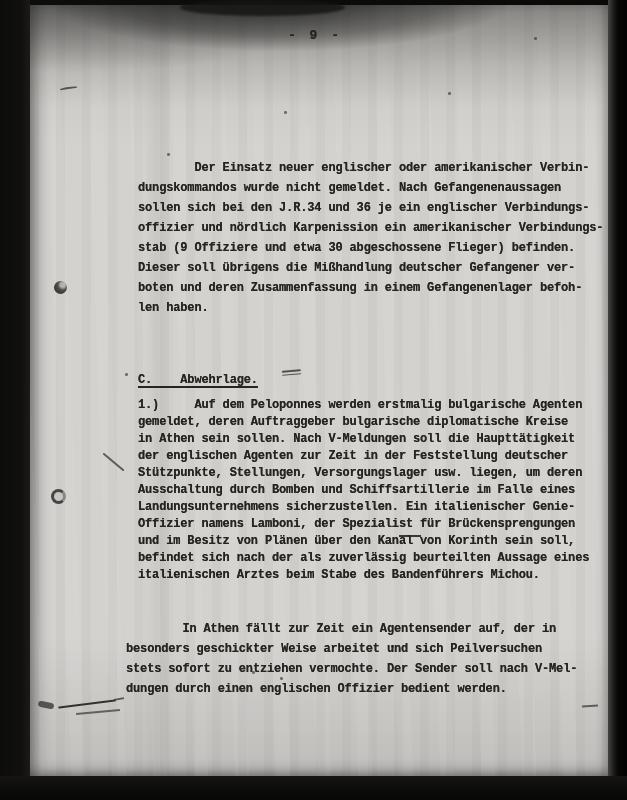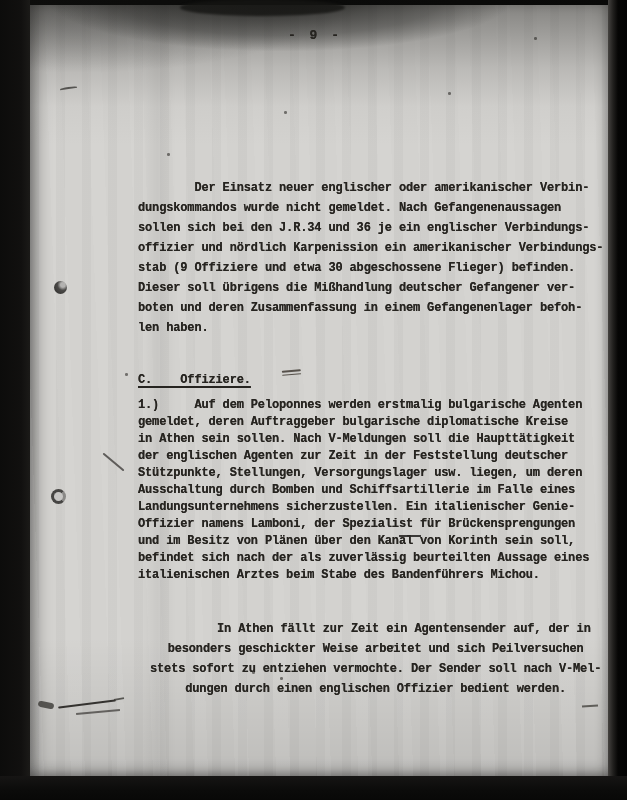--- a/index.html
+++ b/index.html
@@ -48,25 +48,25 @@
     white-space:pre;
     font-family:"Liberation Mono", monospace;
     font-size:12px;
     font-weight:700;
     letter-spacing:-0.15px;
     color:#262420;
     text-shadow:0 0 0.6px rgba(45,40,35,0.85);
   }
   .page-number{left:258px;top:23px;font-size:13px;letter-spacing:3px;}
   .para-1{left:108px;top:70px;line-height:21px;}
-  .para-2{left:108px;top:153px;line-height:20px;margin-top:20px;}
+  .para-2{left:108px;top:153px;line-height:20px;}
   .section-heading{left:108px;top:368px;text-decoration:underline;
     text-underline-offset:3px;text-decoration-thickness:1.5px;}
   .para-3{left:108px;top:392px;line-height:17px;}
-  .para-4{left:120px;top:614px;line-height:20px;text-align:center;}
+  .para-4{left:96px;top:614px;line-height:20px;}
 
   .mark{position:absolute;pointer-events:none;}
   .punch-1{left:24px;top:276px;width:13px;height:13px;border-radius:50%;
     background:radial-gradient(circle at 68% 30%, #b3b2b0 0 18%, #4a4947 42%, #2c2b29 100%);}
   .punch-2{left:21px;top:484px;width:15px;height:15px;border-radius:50%;
     background:#c7c6c4;border:3px solid #464543;box-sizing:border-box;
     border-right-color:#8a8987;}
   .pen-stroke{left:70px;top:456px;width:27px;height:2px;background:#4a4845;
     transform:rotate(40deg);border-radius:2px;opacity:0.85;}
   .dash-1{left:30px;top:82px;width:17px;height:2px;background:#3a3835;
@@ -99,21 +99,21 @@
 
   <div class="tw para-2">        Der Einsatz neuer englischer oder amerikanischer Verbin-
 dungskommandos wurde nicht gemeldet. Nach Gefangenenaussagen
 sollen sich bei den J.R.34 und 36 je ein englischer Verbindungs-
 offizier und nördlich Karpenission ein amerikanischer Verbindungs-
 stab (9 Offiziere und etwa 30 abgeschossene Flieger) befinden.
 Dieser soll übrigens die Mißhandlung deutscher Gefangener ver-
 boten und deren Zusammenfassung in einem Gefangenenlager befoh-
 len haben.</div>
 
-  <div class="tw section-heading">C.    Offiziere.</div>
+  <div class="tw section-heading">C.    Abwehrlage.</div>
 
   <div class="tw para-3">1.)     Auf dem Peloponnes werden erstmalig bulgarische Agenten
 gemeldet, deren Auftraggeber bulgarische diplomatische Kreise
 in Athen sein sollen. Nach V-Meldungen soll die Haupttätigkeit
 der englischen Agenten zur Zeit in der Feststellung deutscher
 Stützpunkte, Stellungen, Versorgungslager usw. liegen, um deren
 Ausschaltung durch Bomben und Schiffsartillerie im Falle eines
 Landungsunternehmens sicherzustellen. Ein italienischer Genie-
 Offizier namens Lamboni, der Spezialist für Brückensprengungen
 und im Besitz von Plänen über den Kanal von Korinth sein soll,

